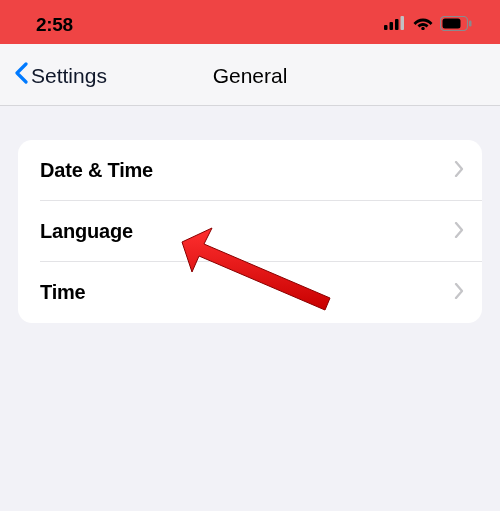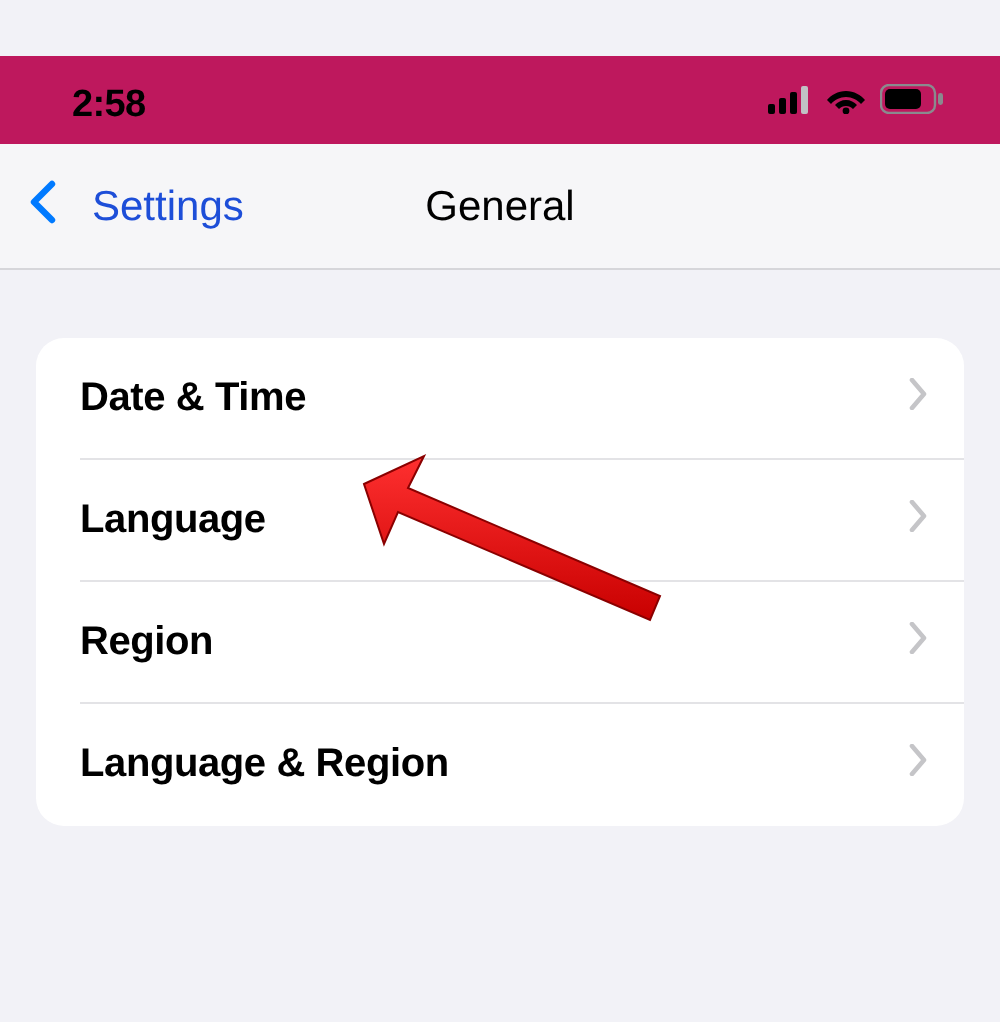--- a/index.html
+++ b/index.html
@@ -11,24 +11,23 @@
     body {
       width: 500px;
       height: 511px;
       background: #f2f2f7;
       position: relative;
       overflow: hidden;
     }
     .status-bar {
       display: flex;
       justify-content: space-between;
-      align-items: flex-start;
+      align-items: center;
       padding: 14px 28px 8px 36px;
-      background: #be185d;
-      margin-top: 28px;
+      background: #ef4444;
     }
     .status-time {
       font-size: 19px;
       font-weight: 600;
       letter-spacing: -0.3px;
     }
     .status-icons {
       display: flex;
       align-items: center;
       gap: 7px;
@@ -37,23 +36,23 @@
       display: flex;
       align-items: center;
       padding: 18px 14px 16px 14px;
       background: #f6f6f8;
       border-bottom: 1px solid #d6d6da;
       position: relative;
     }
     .back-button {
       display: flex;
       align-items: center;
-      color: #1d4ed8;
+      color: #0f172a;
       font-size: 21px;
-      gap: 17px;
+      gap: 2px;
     }
     .nav-title {
       position: absolute;
       left: 50%;
       transform: translateX(-50%);
       font-size: 21px;
       font-weight: 400;
       color: #000;
     }
     .content {
@@ -156,36 +155,28 @@
     <div class="list-row">
       <span class="list-label">Language</span>
       <span>
         <svg class="chevron-right" viewBox="0 0 10 16">
             <path d="M2 1 L8 8 L2 15" stroke="#c5c5c8" stroke-width="2.3" fill="none" stroke-linecap="round" stroke-linejoin="round"></path>
           </svg>
       </span>
     </div>
 
     <div class="list-row">
-      <span class="list-label">Region</span>
+      <span class="list-label">Time</span>
       <span>
         <svg class="chevron-right" viewBox="0 0 10 16">
             <path d="M2 1 L8 8 L2 15" stroke="#c5c5c8" stroke-width="2.3" fill="none" stroke-linecap="round" stroke-linejoin="round"></path>
           </svg>
       </span>
     </div>
 
-    <div class="list-row">
-      <span class="list-label">Language &amp; Region</span>
-      <span>
-        <svg class="chevron-right" viewBox="0 0 10 16">
-            <path d="M2 1 L8 8 L2 15" stroke="#c5c5c8" stroke-width="2.3" fill="none" stroke-linecap="round" stroke-linejoin="round"></path>
-          </svg>
-      </span>
-    </div>
 
 
   </div>
 </div>
 
 <div class="arrow-annotation">
   <svg width="180" height="90" viewBox="0 0 180 90">
     <defs>
       <linearGradient id="arrowGrad" x1="0%" y1="0%" x2="0%" y2="100%">
         <stop offset="0%" stop-color="#ff3030"></stop>

